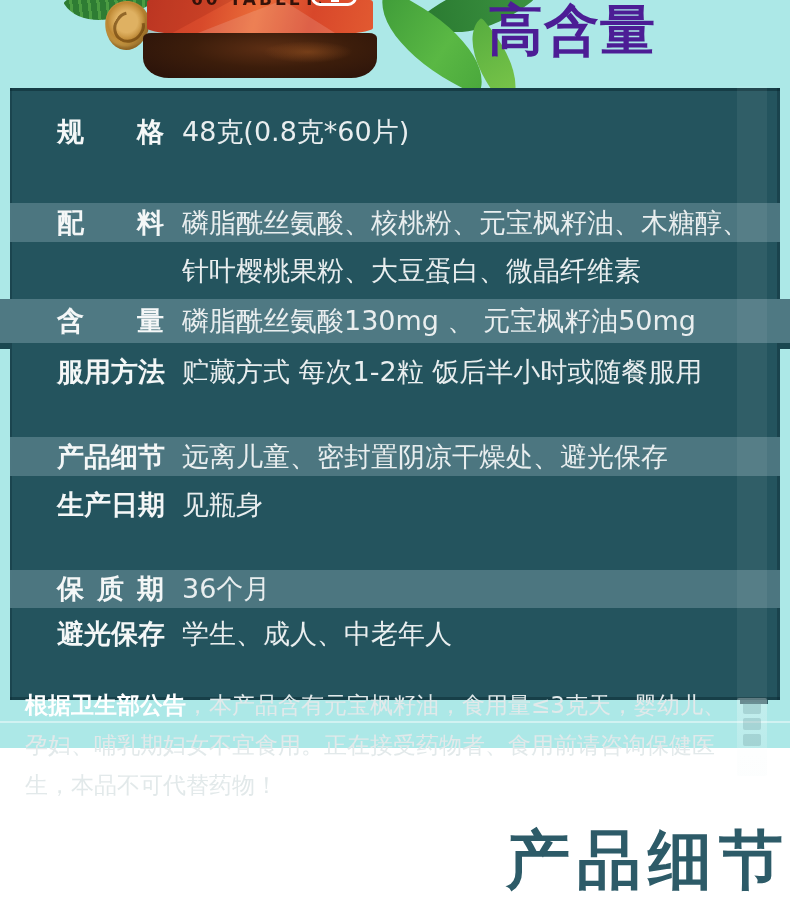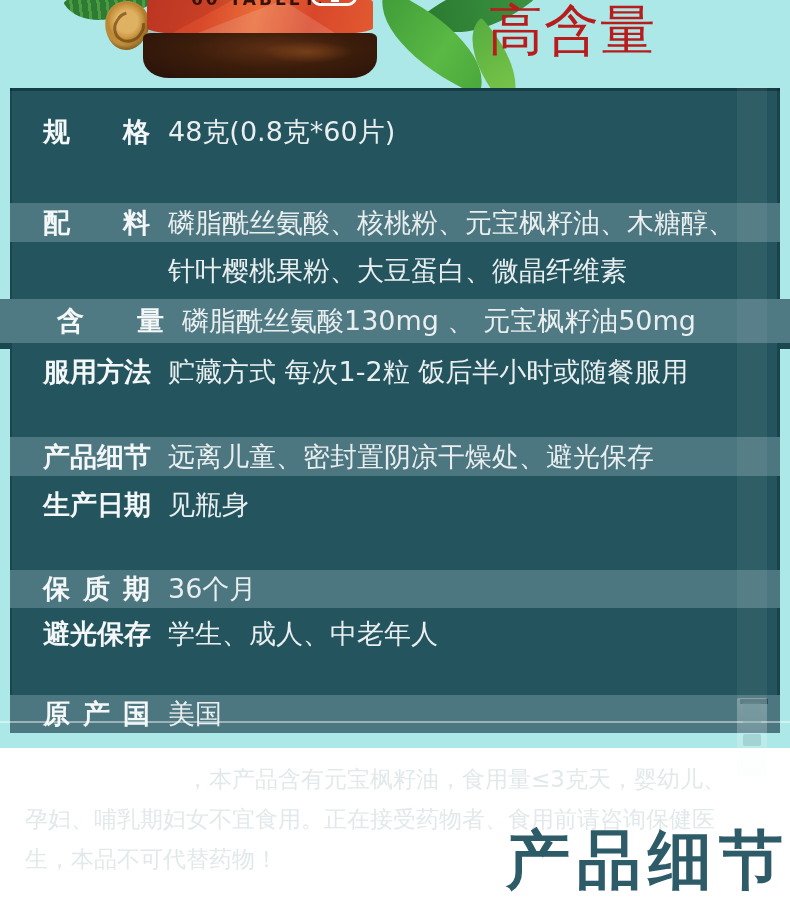--- a/index.html
+++ b/index.html
@@ -48,29 +48,29 @@
             border:3px solid #ffffff; border-radius:9px; }
   .bottle-badge i { position:absolute; left:17px; bottom:1px; width:8px; height:3px; background:#fff; }
   .bottle-glass { position:absolute; left:0; top:33px; width:234px; height:45px;
             background:radial-gradient(ellipse at 55% 35%, #5e2f14 0%, #3c1d0b 45%, #27110a 100%);
             border-radius:8px 8px 26px 26px / 5px 5px 20px 20px; }
   .bottle-glass::after { content:""; position:absolute; left:120px; top:8px; width:90px; height:22px;
             background:radial-gradient(ellipse, rgba(150,82,32,.55), rgba(150,82,32,0) 70%);
             border-radius:50%; }
 
   .hero-headline { position:absolute; left:488px; top:0px; width:195px; height:62px;
-            font-size:55px; line-height:60px; font-weight:400; color:#b91c1c;
+            font-size:55px; line-height:60px; font-weight:700; color:#4c1d95;
             letter-spacing:1px; white-space:nowrap; }
 
   
   .spec-panel { position:absolute; left:10px; top:88px; width:770px; height:612px;
             background:#24545e;
             box-shadow:inset 0 3px 0 rgba(8,38,46,.5), inset 0 -3px 0 rgba(8,38,46,.45),
                        inset 2px 0 0 rgba(8,38,46,.30), inset -3px 0 0 rgba(8,38,46,.35); }
-  .row { position:relative; display:flex; align-items:center; padding-left:33px; }
+  .row { position:relative; display:flex; align-items:center; padding-left:47px; }
   .row-label { flex:0 0 107px; width:107px; font-size:27px; font-weight:700; color:#f4f7f7;
             text-align:justify; text-align-last:justify; margin-right:18px; white-space:nowrap; }
   .row-value { font-size:27px; color:#e9eeef; white-space:nowrap; }
   .stripe { background:#4c7680;margin-top:36px; }
   .r1 { height:79px; padding-top:9px; }
   .r2 { height:39px; }
   .r3 { height:57px; }
   .r4 { height:44px; margin-left:-12px; margin-right:-12px; padding-left:59px; background:#4f7983; }
   .r4::before, .r4::after { content:""; position:absolute; top:100%; width:12px; height:6px; background:#1a4750; }
   .r4::before { left:0; } .r4::after { right:0; }
@@ -165,24 +165,20 @@
       <span class="row-value">见瓶身</span>
     </div>
     <div class="row r8 stripe">
       <span class="row-label">保质期</span>
       <span class="row-value">36个月</span>
     </div>
     <div class="row r9">
       <span class="row-label">避光保存</span>
       <span class="row-value">学生、成人、中老年人</span>
     </div>
-    <div class="row r10 stripe">
-      <span class="row-label">原产国</span>
-      <span class="row-value">美国</span>
-    </div>
 
     <p class="warning">
       <b>根据卫生部公告</b><span>，本产品含有元宝枫籽油，食用量≤3克天，婴幼儿、孕妇、哺乳期妇女不宜食用。正在接受药物者、食用前请咨询保健医生，本品不可代替药物！</span>
     </p>
   </div>
 
   <div class="watermark-faint"></div>
   <div class="watermark-tab"></div>
   <div class="divider-line"></div>
   <div class="watermark">

